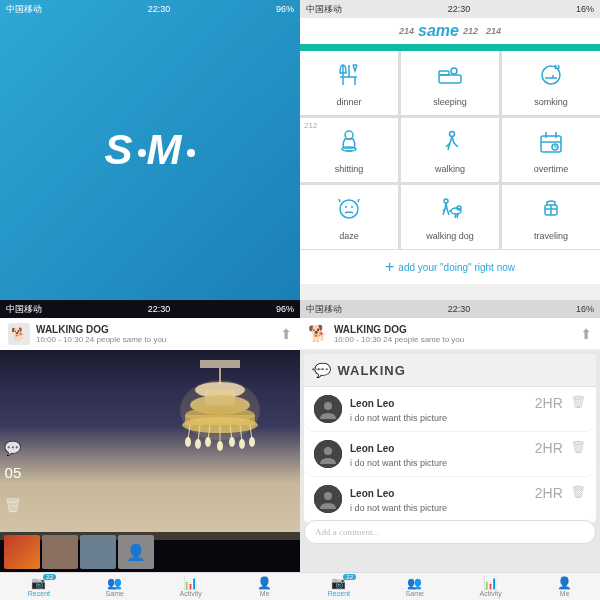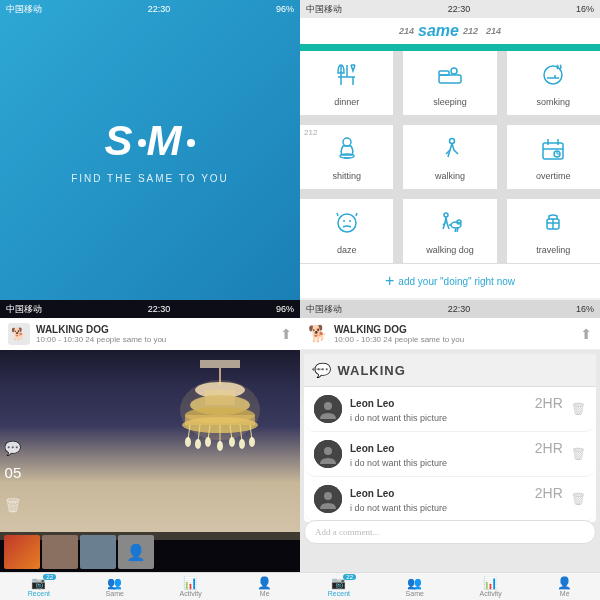--- a/index.html
+++ b/index.html
@@ -88,21 +88,21 @@
       border-bottom: 7px solid #14b8a6;
     }
     .doing-header .count-badge {
       font-size: 9px;
       color: #888;
       margin: 0 4px;
     }
     .doing-grid {
       display: grid;
       grid-template-columns: repeat(3, 1fr);
-      gap: 10px;
+      gap: 3px;
       background: #ddd;
     }
     .doing-cell {
       background: white;
       display: flex;
       flex-direction: column;
       align-items: center;
       justify-content: center;
       padding: 8px 4px 6px;
       min-height: 64px;
@@ -305,21 +305,21 @@
       color: #666;
     }
     .comments-header .title {
       font-size: 13px;
       font-weight: bold;
       color: #444;
       letter-spacing: 1px;
     }
     .comment-item {
       display: flex;
-      align-items: center;
+      align-items: flex-start;
       padding: 8px 10px;
       gap: 8px;
       border-bottom: 1px solid #f0f0f0;
       border-radius: 12px;
     }
     .comment-avatar {
       width: 28px; height: 28px;
       background: #333;
       border-radius: 50%;
       flex-shrink: 0;
@@ -370,21 +370,20 @@
 
   <div class="panel-tl">
     <div class="status-bar">
       <span>中国移动</span>
       <span>22:30</span>
       <span>96%</span>
     </div>
     <div class="same-logo">
       s<span class="dot"></span>m<span class="dot"></span>
     </div>
-    <div class="same-tagline">FIND THE SAME TO YOU</div>
   </div>
 
   <div class="panel-tr">
     <div class="status-bar">
       <span>中国移动</span>
       <span>22:30</span>
       <span>16%</span>
     </div>
     <div class="doing-header">
       <span class="count-badge">214</span>

